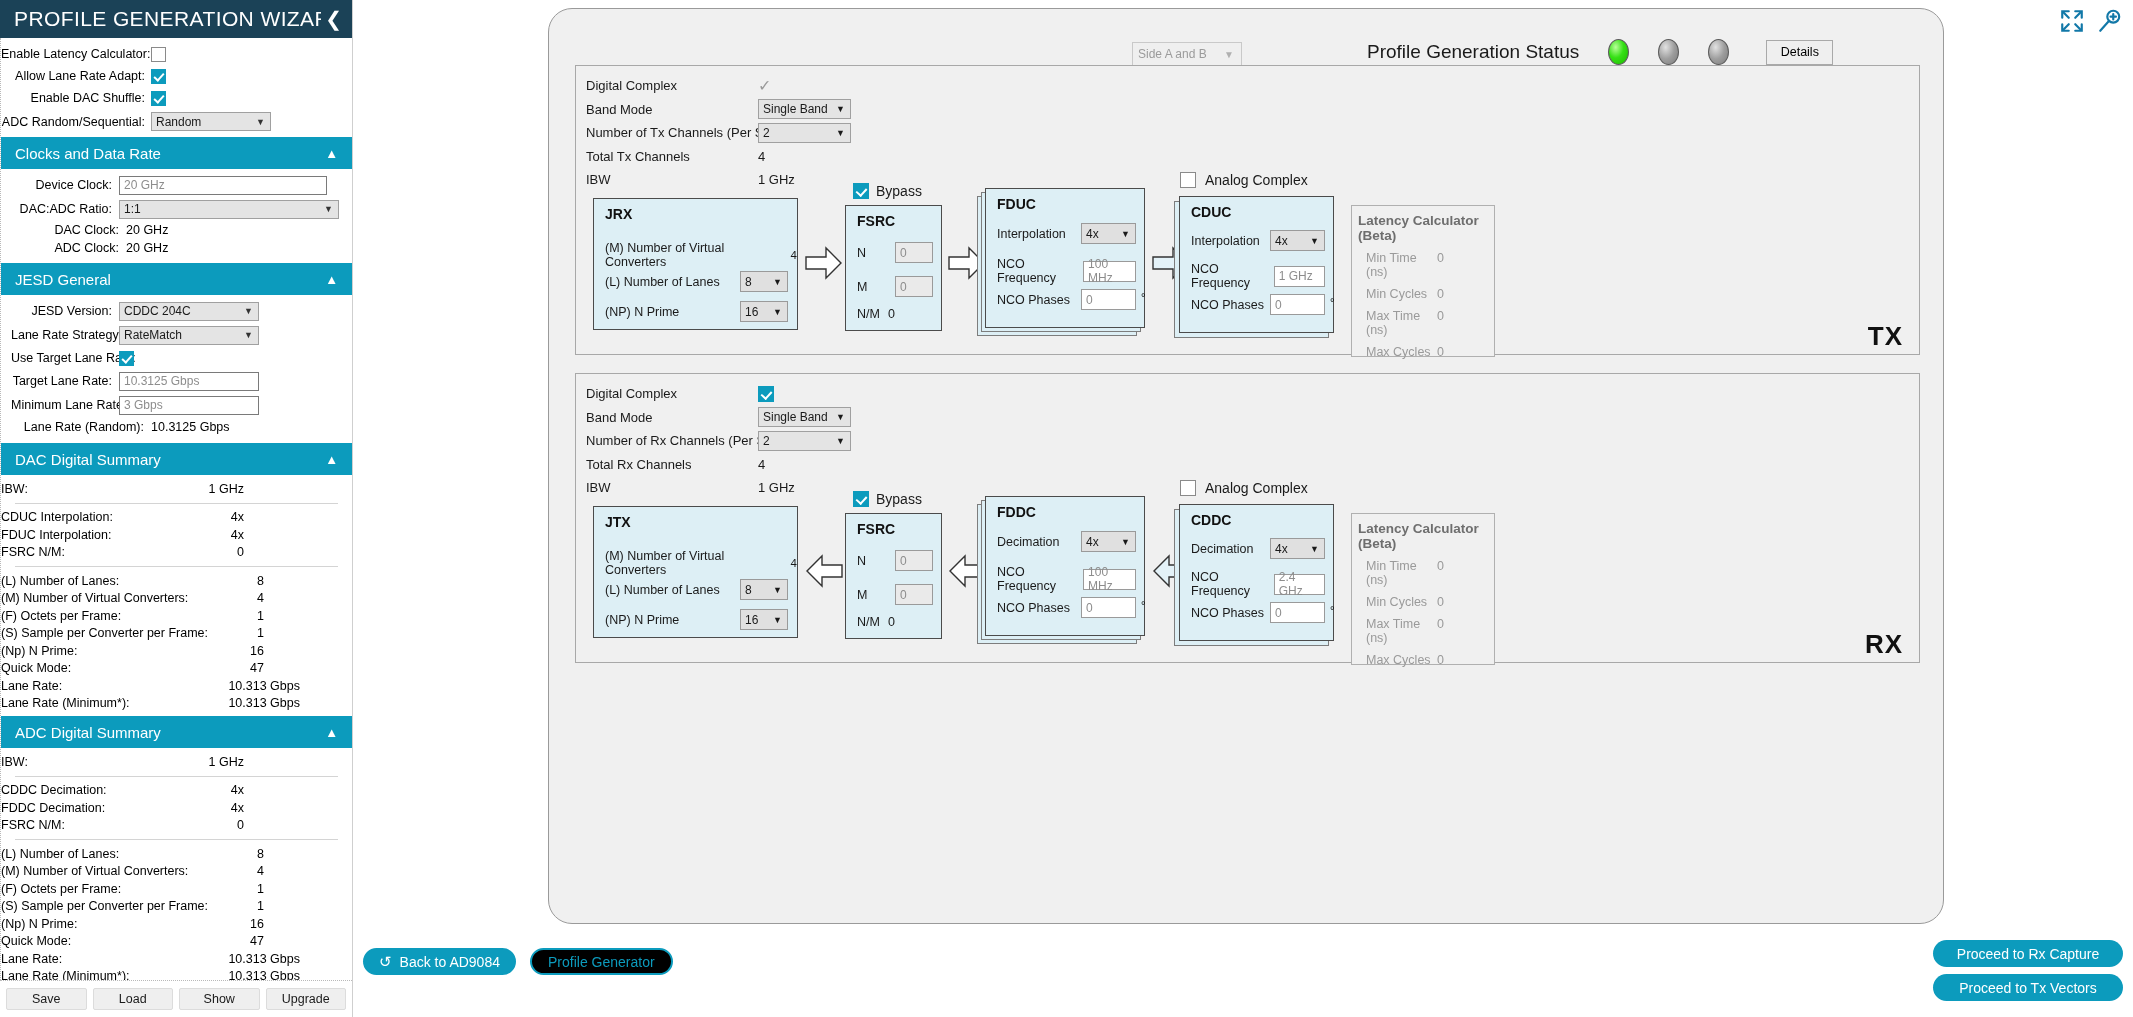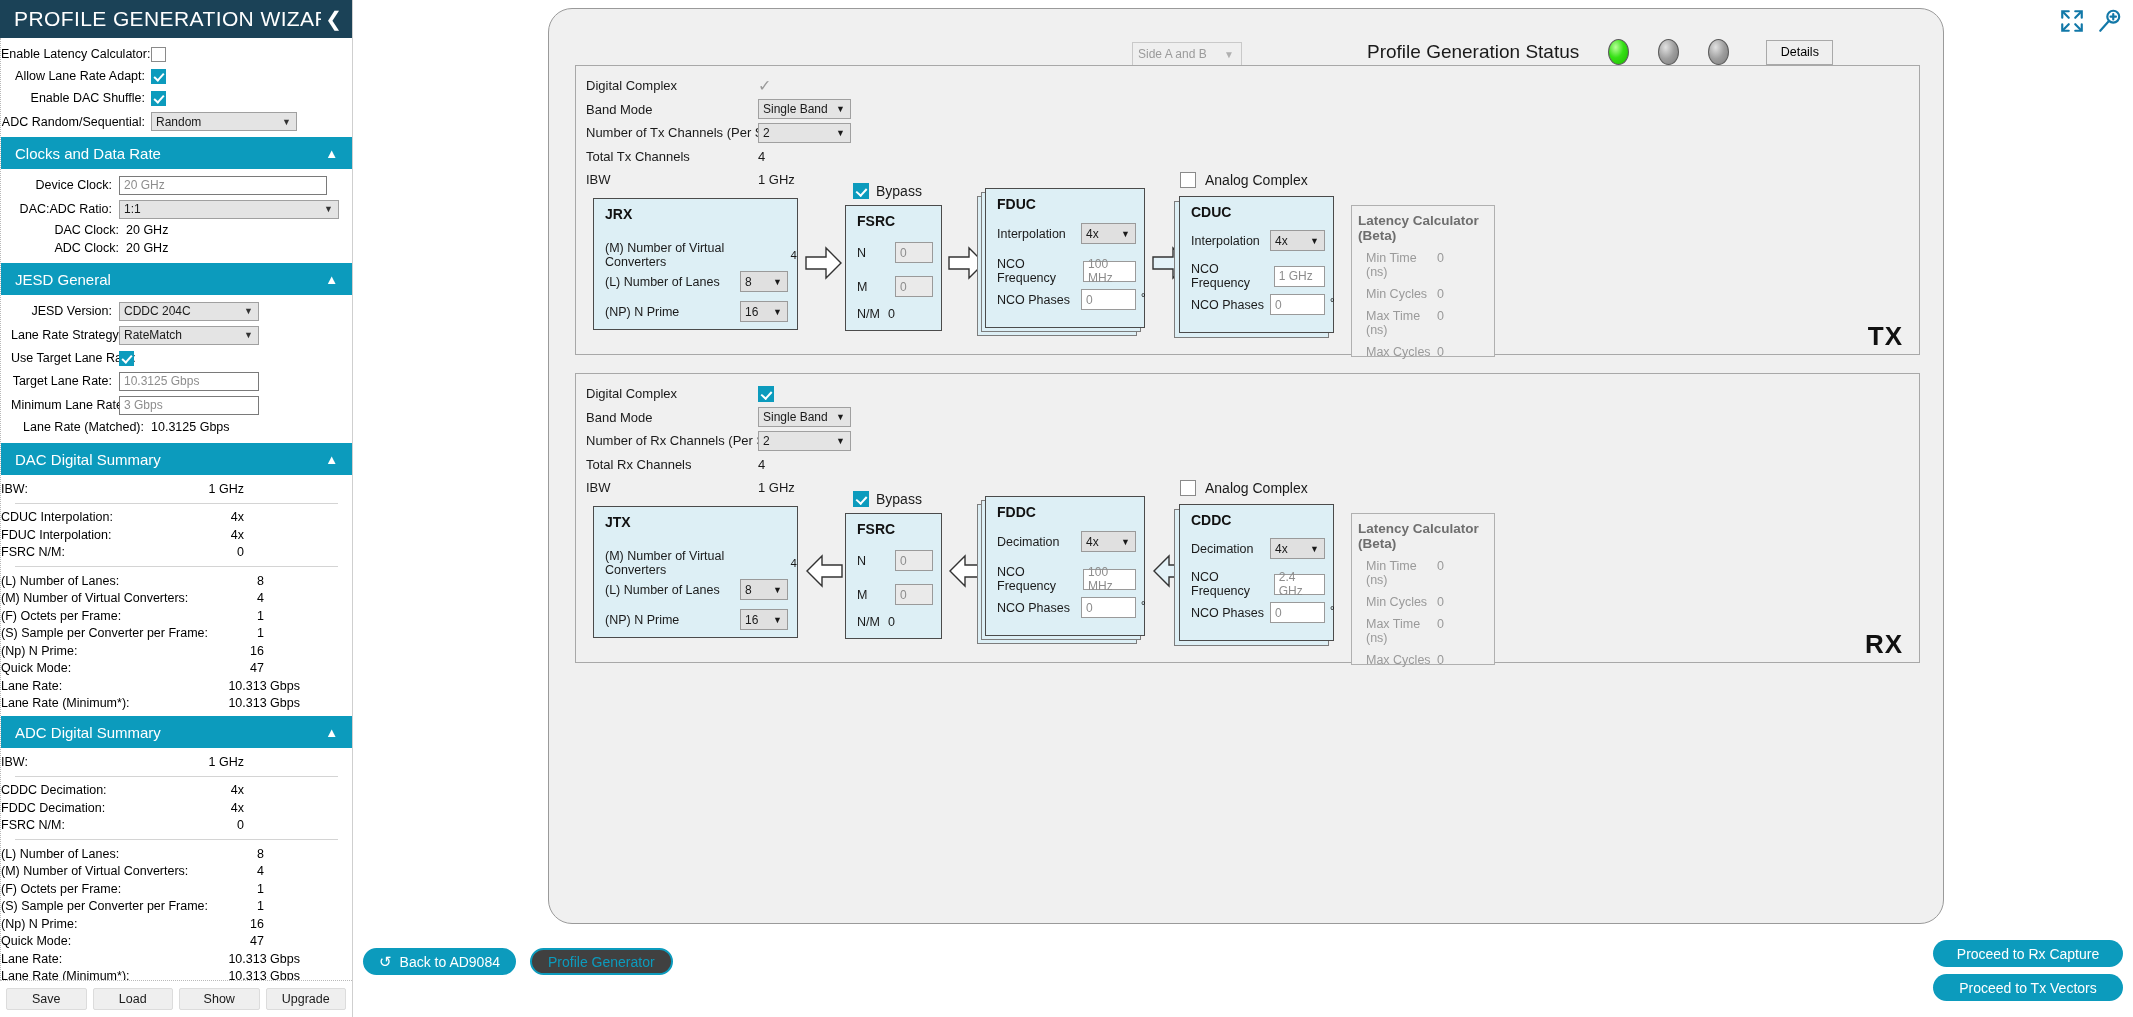--- a/index.html
+++ b/index.html
@@ -165,21 +165,21 @@
   .latency .lt { font-size:13.5px; font-weight:bold; color:#6e6e6e; padding:7px 0 4px 6px; }
   .latency .lrow { display:flex; font-size:12.5px; color:#9a9a9a; padding:4px 0 4px 14px; }
   .latency .lrow .lv { margin-left:auto; padding-right:50px; color:#9a9a9a; }
 
   
   .pill {
     background:#0c9bbd; color:#fff; border-radius:14px; height:27px;
     display:inline-flex; align-items:center; justify-content:center;
     font-size:14px; padding:0 16px; white-space:nowrap;
   }
-  .pill.outline { background:#404040; color:#0c9bbd; border:2px solid #0c9bbd; }
+  .pill.outline { background:#000000; color:#0c9bbd; border:2px solid #0c9bbd; }
 
   .bottom-left { position:absolute; left:363px; top:948px; display:flex; gap:14px; align-items:center; }
   .bottom-right { position:absolute; right:10px; top:940px; display:flex; flex-direction:column; gap:7px; align-items:flex-end; }
   .bottom-right .pill { width:190px; }
 
   .topright-icons { position:absolute; right:10px; top:8px; display:flex; gap:12px; align-items:center; }
   .tr-icon { width:26px; height:26px; }
 </style>
 </head>
 <body>
@@ -209,21 +209,21 @@
         </div>
         <div class="kv">
           <div class="k">Enable DAC Shuffle:</div>
           <div class="v">
               <span class="cb on"></span>
             </div>
         </div>
         <div class="kv" style="height:25px;">
           <div class="k">ADC Random/Sequential:</div>
           <div class="v">
-            <div class="sel" style="width:146px;">
+            <div class="sel" style="width:120px;">
               <span>Random</span>
               <span class="cv">▼</span>
             </div>
           </div>
         </div>
       </div>
 
       <div class="section-head">
         <span>Clocks and Data Rate</span>
         <span class="chev">▲</span>
@@ -275,21 +275,21 @@
         </div>
         <div class="kv2">
           <div class="k">Target Lane Rate:</div>
           <div class="txt" style="width:140px;">10.3125 Gbps</div>
         </div>
         <div class="kv2">
           <div class="k">Minimum Lane Rate:</div>
           <div class="txt" style="width:140px;">3 Gbps</div>
         </div>
         <div class="plain" style="height:20px;">
-          <div class="k" style="width:140px;">Lane Rate (Matched):</div>
+          <div class="k" style="width:140px;">Lane Rate (Random):</div>
           <div class="v">10.3125 Gbps</div>
         </div>
       </div>
 
       <div class="section-head">
         <span>DAC Digital Summary</span>
         <span class="chev">▲</span>
       </div>
       <div style="padding:5px 0 4px 0;">
         <div class="sumrow">

